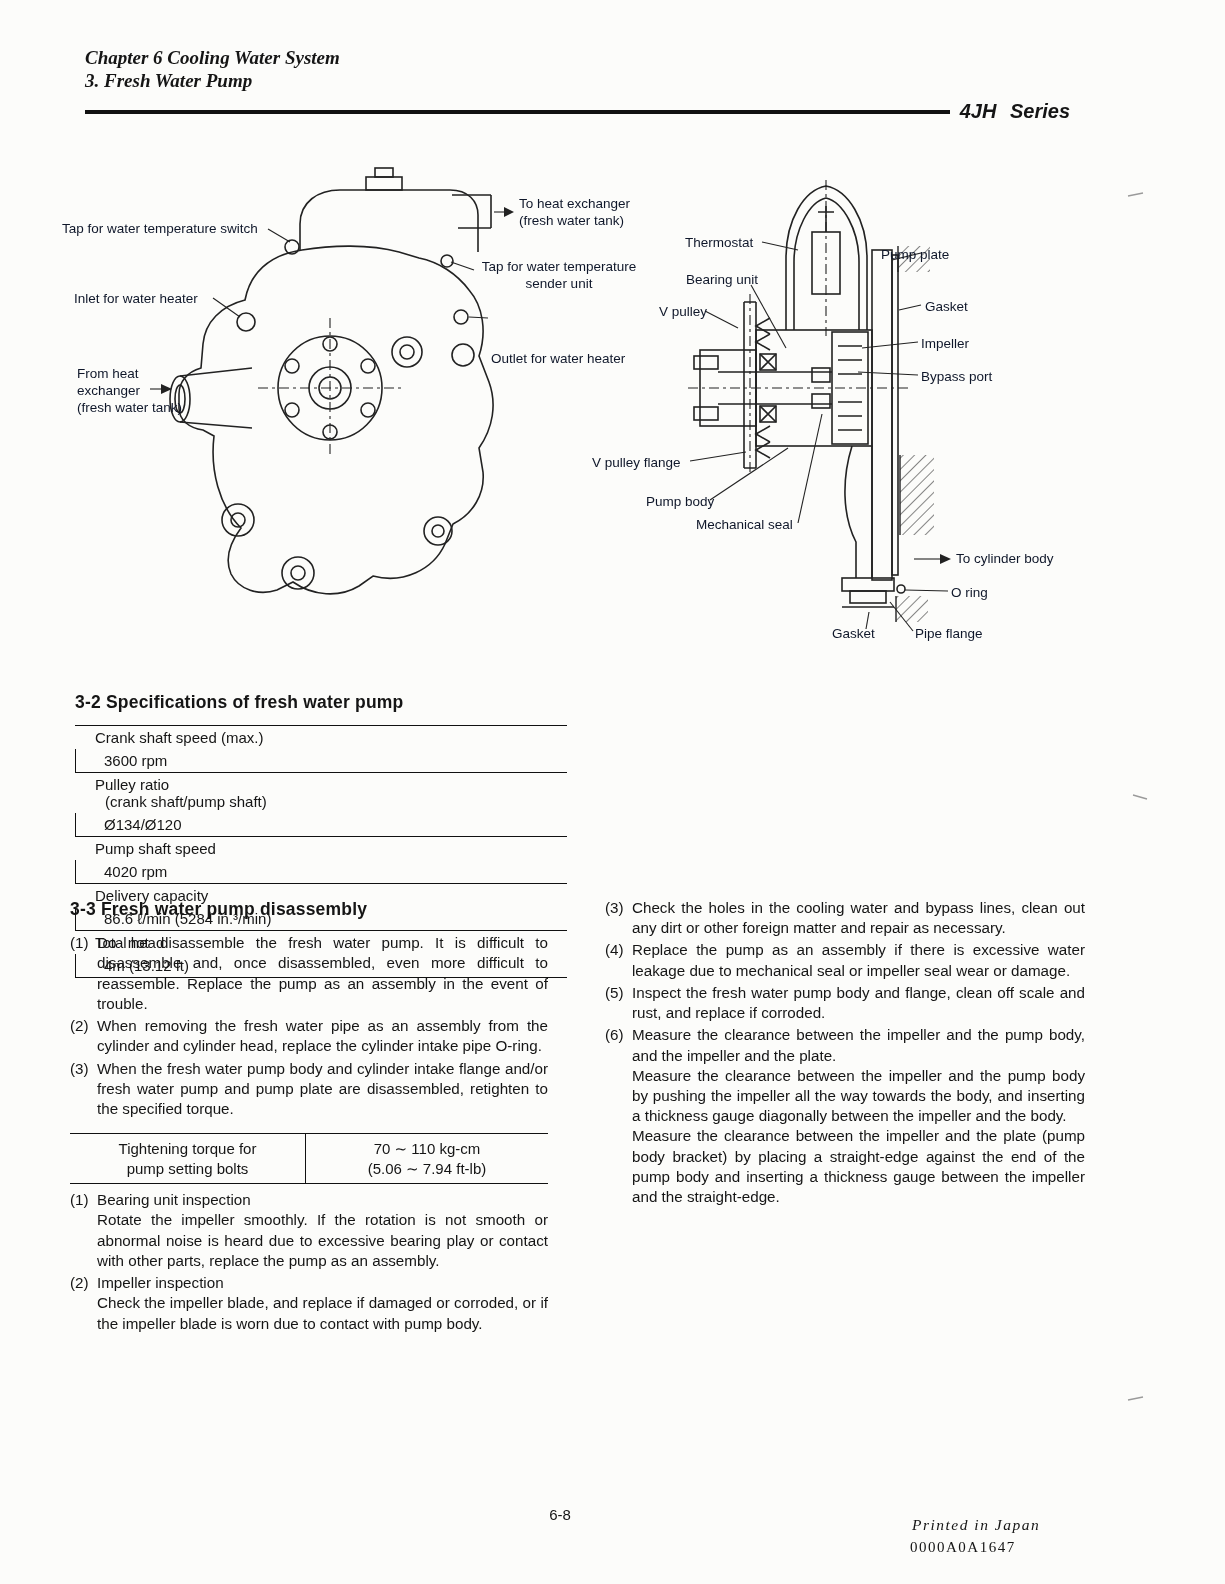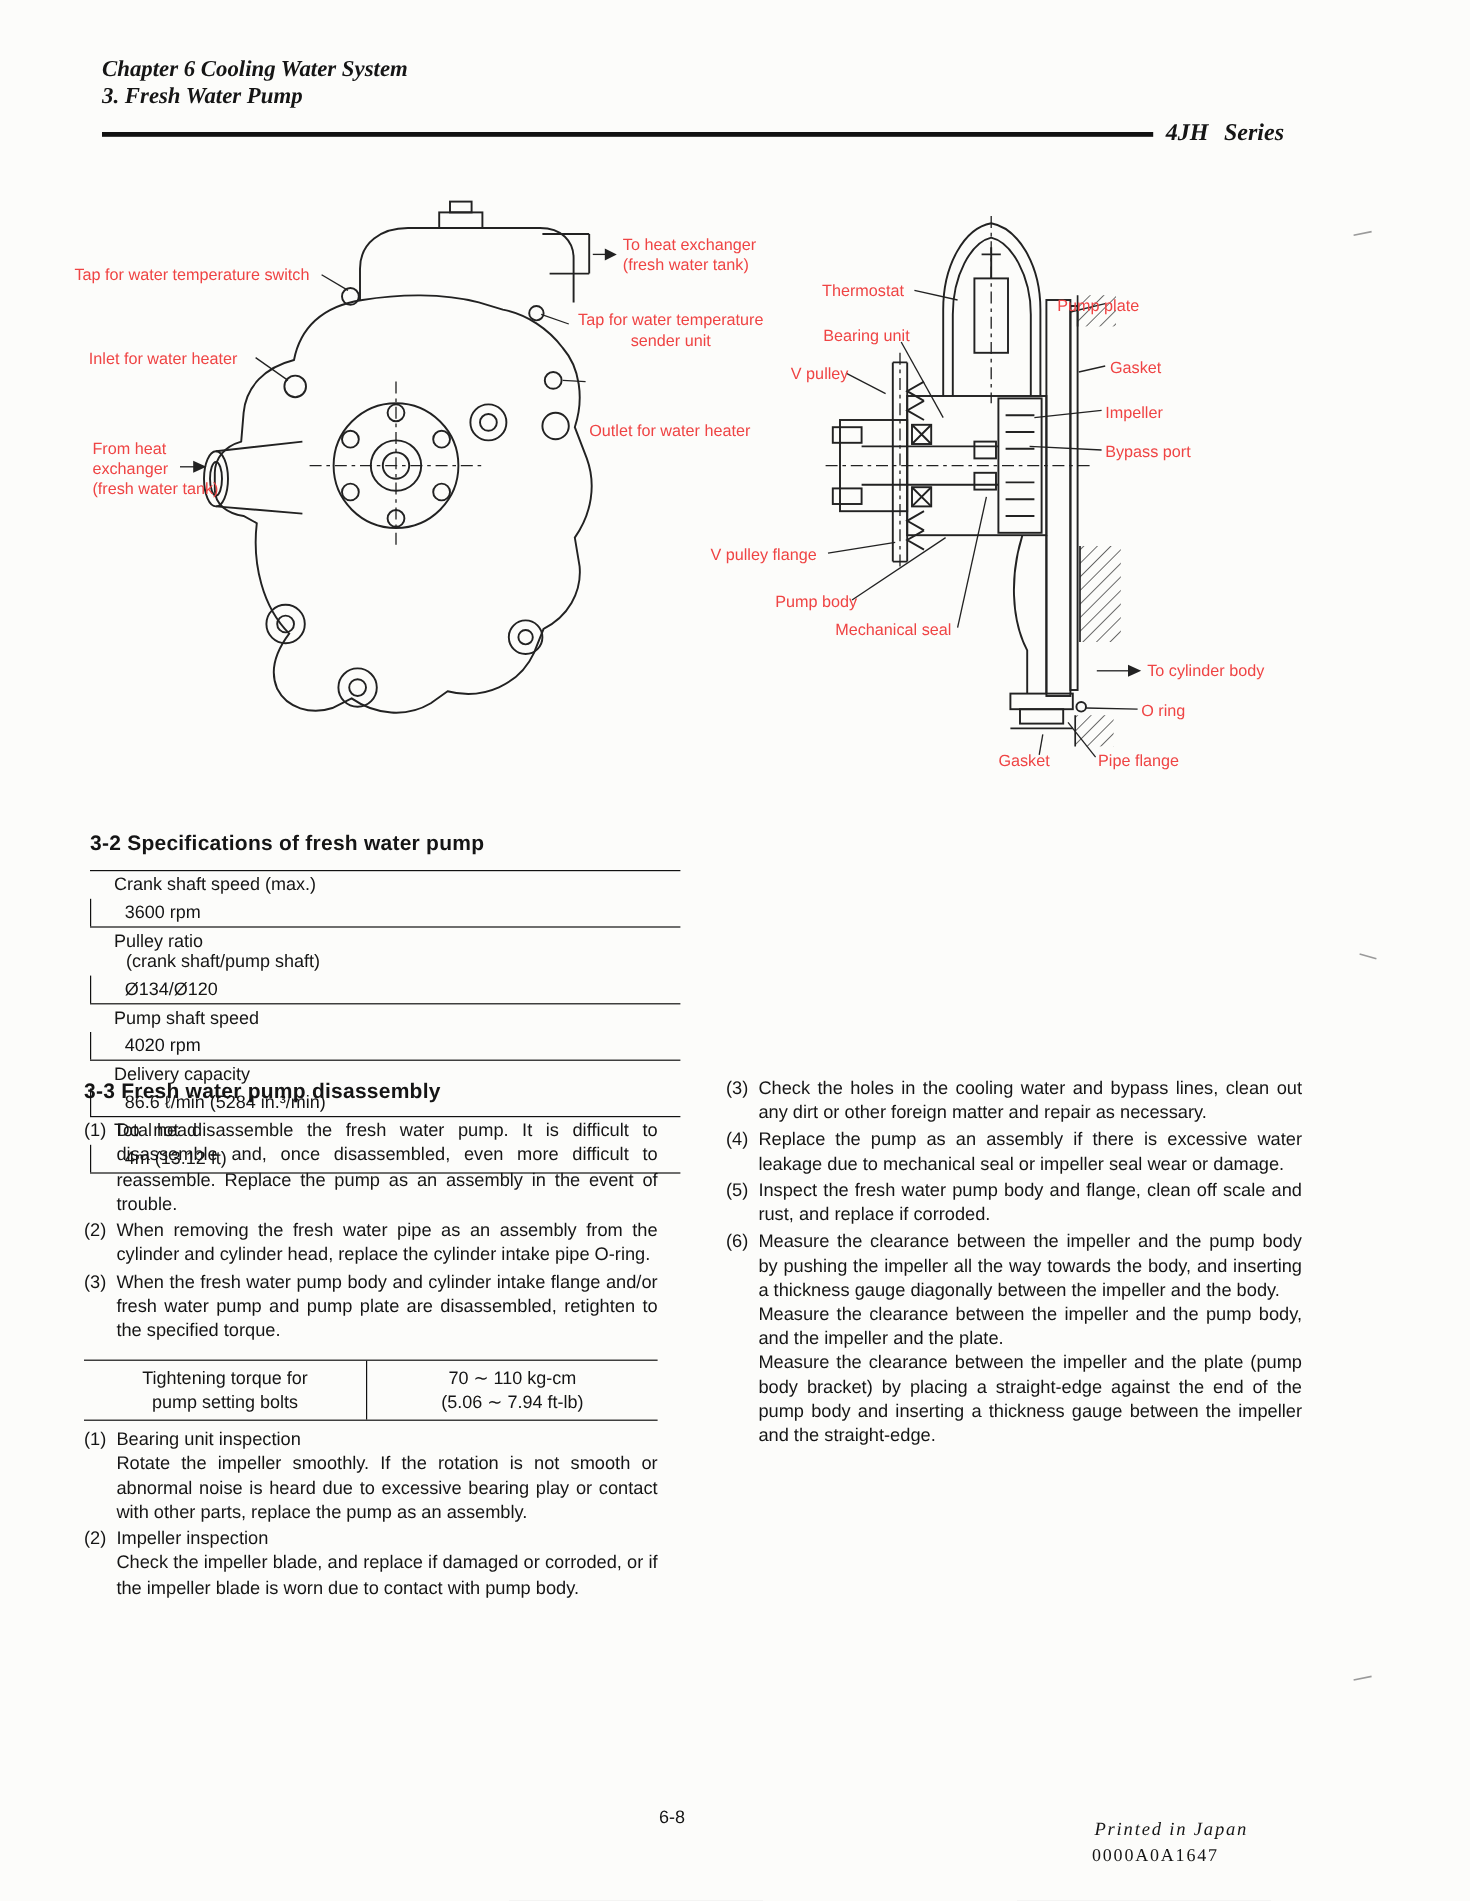--- a/index.html
+++ b/index.html
@@ -15,31 +15,31 @@
   
   .header{position:absolute;top:46px;left:85px;right:75px;}
   .hdr-chapter,.hdr-section{
     font-family:"Liberation Serif", serif;
     font-style:italic;font-weight:bold;
     font-size:19px;line-height:1.22;
   }
   .hdr-rule-row{display:flex;align-items:center;margin-top:8px;}
   .hdr-rule{flex:1;height:4px;background:#111;}
   .hdr-series{
-    font-family:Liberation Serif, serif;
+    font-family:Liberation Sans, sans-serif;
     font-style:italic;font-weight:bold;
     font-size:20px;margin-left:10px;word-spacing:8px;
     padding-right:80px;
   }
   
   .figures{position:absolute;inset:0;}
   .figures svg{position:absolute;left:0;top:0;}
   .callout{
     position:absolute;
-    font-size:13.5px;line-height:1.25;color:#ef4444;
+    font-size:13.5px;line-height:1.25;color:#0f172a;
     white-space:pre-line;
   }
   .callout.center{text-align:center;}
   
   .sec-title{
     font-size:17.5px;font-weight:bold;letter-spacing:.2px;
     margin:0 0 12px 0;
   }
   .spec-block{position:absolute;top:692px;left:75px;width:492px;}
   .spec-table{border-top:1.5px solid #111;}
@@ -340,22 +340,22 @@
       <span class="num">(4)</span>
       <div class="ibody">Replace the pump as an assembly if there is excessive water leakage due to mechanical seal or impeller seal wear or damage.</div>
     </div>
     <div class="item">
       <span class="num">(5)</span>
       <div class="ibody">Inspect the fresh water pump body and flange, clean off scale and rust, and replace if corroded.</div>
     </div>
     <div class="item">
       <span class="num">(6)</span>
       <div class="ibody">
+        <div class="para">Measure the clearance between the impeller and the pump body, and the impeller and the plate.</div>
         <div class="para">Measure the clearance between the impeller and the pump body by pushing the impeller all the way towards the body, and inserting a thickness gauge diagonally between the impeller and the body.</div>
-        <div class="para">Measure the clearance between the impeller and the pump body, and the impeller and the plate.</div>
         <div class="para">Measure the clearance between the impeller and the plate (pump body bracket) by placing a straight-edge against the end of the pump body and inserting a thickness gauge between the impeller and the straight-edge.</div>
       </div>
     </div>
   </div>
 
   <div class="page-number">6-8</div>
   <div class="printed">Printed in Japan</div>
   <div class="doc-code">0000A0A1647</div>
 
 </div>

